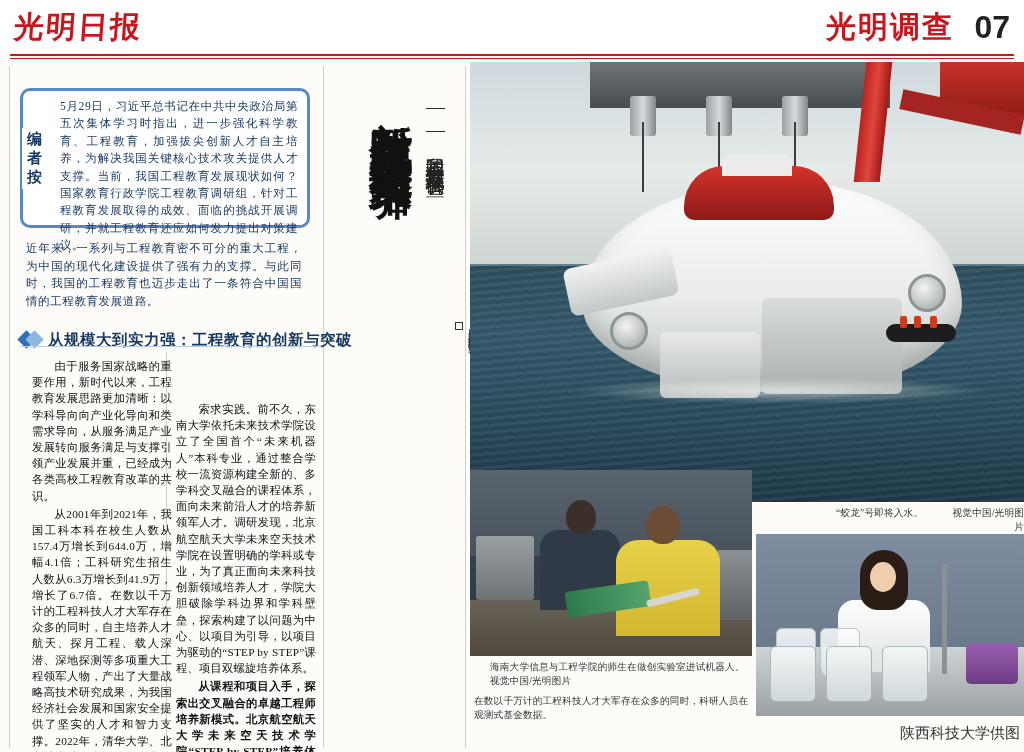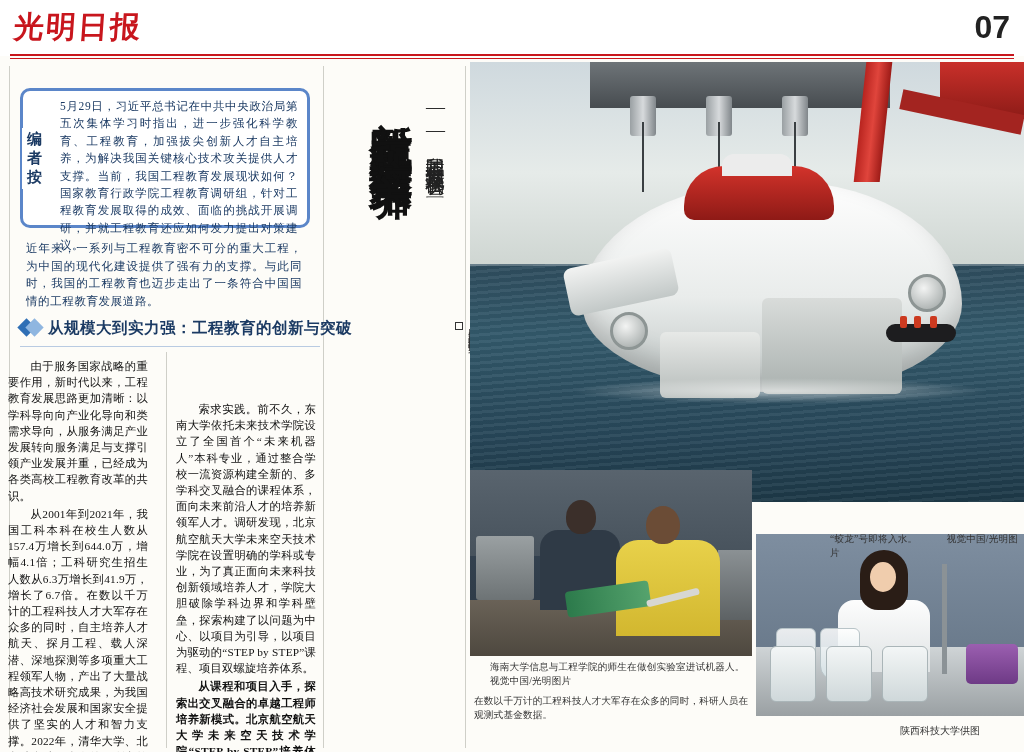--- a/index.html
+++ b/index.html
@@ -91,21 +91,21 @@
   }
   .editor-text2 {
     position: absolute; left: 26px; top: 240px; width: 276px;
     font-size: 11.5px; line-height: 17.6px; color: #1b3a63;
     text-align: justify;
     letter-spacing: 0.6px;
   }
 
   
   .subhead-wrap {
-    position: absolute; left: 20px; top: 318px; width: 300px; height: 24px; font-family: Liberation Serif, serif;
+    position: absolute; left: 20px; top: 330px; width: 300px; height: 24px; font-family: Liberation Serif, serif;
   }
   .subhead-mark {
     position: absolute; left: 0; top: 3px; width: 13px; height: 13px;
     background: #2f6fb5; transform: rotate(45deg);
   }
   .subhead-mark2 {
     position: absolute; left: 8px; top: 3px; width: 13px; height: 13px;
     background: #8fb6e0; transform: rotate(45deg);
   }
   .subhead-text {
@@ -356,32 +356,33 @@
   .caption {
     position: absolute;
     font-size: 9.6px;
     line-height: 14px;
     color: #333;
     font-family: "Liberation Serif", serif;
     letter-spacing: 0.2px;
   }
   .credit {
     position: absolute;
-    font-size: 10px;
+    font-size: 15px;
     color: #333;
     font-family: "Liberation Serif", serif;
   }
 </style>
 </head>
 <body>
 
 <div id="page">
 
   <div class="masthead">
     <div class="logo">光明日报</div>
+    <div class="section-title">光明调查</div>
     <div class="page-no">07</div>
   </div>
   <div class="rule-top"></div>
   <div class="rule-top2"></div>
 
   <div class="vline" style="left:9px; top:66px; height:682px;"></div>
   <div class="vline" style="left:323px; top:66px; height:682px;"></div>
   <div class="vline" style="left:465px; top:66px; height:682px;"></div>
   <div class="vline" style="left:166px; top:352px; height:396px;"></div>
 
@@ -390,21 +391,21 @@
   <div class="editor-text">5月29日，习近平总书记在中共中央政治局第五次集体学习时指出，进一步强化科学教育、工程教育，加强拔尖创新人才自主培养，为解决我国关键核心技术攻关提供人才支撑。当前，我国工程教育发展现状如何？国家教育行政学院工程教育调研组，针对工程教育发展取得的成效、面临的挑战开展调研，并就工程教育还应如何发力提出对策建议。</div>
   <div class="editor-text2">近年来，一系列与工程教育密不可分的重大工程，为中国的现代化建设提供了强有力的支撑。与此同时，我国的工程教育也迈步走出了一条符合中国国情的工程教育发展道路。</div>
 
   <div class="subhead-wrap">
     <span class="subhead-mark"></span>
     <span class="subhead-mark2"></span>
     <span class="subhead-text">从规模大到实力强：工程教育的创新与突破</span>
   </div>
   <div class="subhead-rule"></div>
 
-  <div class="bodycol" style="left:8px; top:358px; width:140px; height:390px;">
+  <div class="bodycol" style="left:32px; top:358px; width:140px; height:390px;">
     <p>由于服务国家战略的重要作用，新时代以来，工程教育发展思路更加清晰：以学科导向向产业化导向和类需求导向，从服务满足产业发展转向服务满足与支撑引领产业发展并重，已经成为各类高校工程教育改革的共识。</p>
     <p>从2001年到2021年，我国工科本科在校生人数从157.4万增长到644.0万，增幅4.1倍；工科研究生招生人数从6.3万增长到41.9万，增长了6.7倍。在数以千万计的工程科技人才大军存在众多的同时，自主培养人才航天、探月工程、载人深潜、深地探测等多项重大工程领军人物，产出了大量战略高技术研究成果，为我国经济社会发展和国家安全提供了坚实的人才和智力支撑。2022年，清华大学、北京航空航天大学等10所高校和中国航天科工、中国宝武钢铁等多家企业聚焦国家急需关键领域，开始试点建设国家卓越工程师学院。对此，浙江大学国家卓越工程师学院党委书记、常务副院长谭建荣表示：“国家卓越工程师学院建设，一方面是高校扮演了自己的角色，让企业与高校一起出力为国家人才紧缺的地域和单位培养人才；另一方面，国防军工单位、大型央企国企等，让其尽早在未来产业链中扎根核心地位。”</p>
   </div>
 
   <div class="bodycol" style="left:176px; top:358px; width:140px; height:390px;margin-top:43px;">
     <p>索求实践。前不久，东南大学依托未来技术学院设立了全国首个“未来机器人”本科专业，通过整合学校一流资源构建全新的、多学科交叉融合的课程体系，面向未来前沿人才的培养新领军人才。调研发现，北京航空航天大学未来空天技术学院在设置明确的学科或专业，为了真正面向未来科技创新领域培养人才，学院大胆破除学科边界和学科壁垒，探索构建了以问题为中心、以项目为引导，以项目为驱动的“STEP by STEP”课程、项目双螺旋培养体系。</p>
     <p class="bold">从课程和项目入手，探索出交叉融合的卓越工程师培养新模式。北京航空航天大学未来空天技术学院“STEP by STEP”培养体系就是以课程和项目为入手培养基本单元，打破建立在学科基础之上的知识体系，以项目牵引，在探索“高阶性、创新性、挑战性”项目的同时，选择需要修建的课程，自主建构起个性化的知识体系和能力体系。</p>
 
   </div>
 
@@ -464,21 +465,21 @@
     <div class="p-hair"></div>
     <div class="p-face"></div>
     <div class="flask" style="left:20px;"></div>
     <div class="flask" style="left:64px;"></div>
     <div class="jar" style="left:14px;"></div>
     <div class="jar" style="left:70px;"></div>
     <div class="jar" style="left:126px;"></div>
     <div class="purple"></div>
   </div>
 
-  <div class="caption" style="left:830px; top:532px; width:194px; text-align:left;">“蛟龙”号即将入水。　　　视觉中国/光明图片</div>
+  <div class="caption" style="left:830px; top:506px; width:194px; text-align:right;">“蛟龙”号即将入水。　　　视觉中国/光明图片</div>
 
   <div class="caption" style="left:474px; top:660px; width:276px;margin-left:16px;">海南大学信息与工程学院的师生在做创实验室进试机器人。　　　　　视觉中国/光明图片</div>
 
   <div class="caption" style="left:474px; top:694px; width:276px;">在数以千万计的工程科技人才大军存在众多的同时，科研人员在观测式基金数据。</div>
 
   <div class="credit" style="left:900px; top:724px;">陕西科技大学供图</div>
 
 </div>
 
 </body></html>

